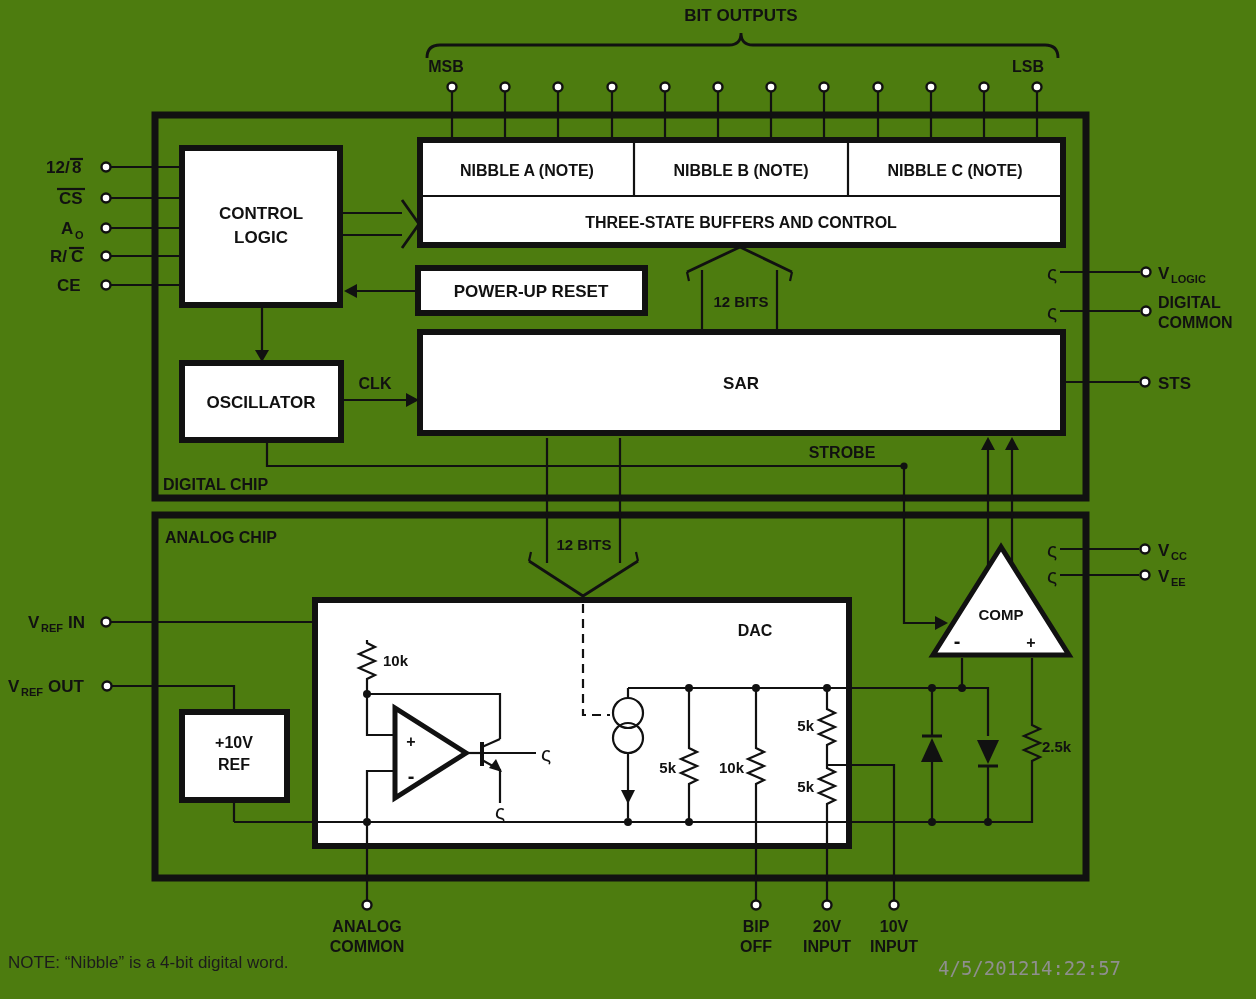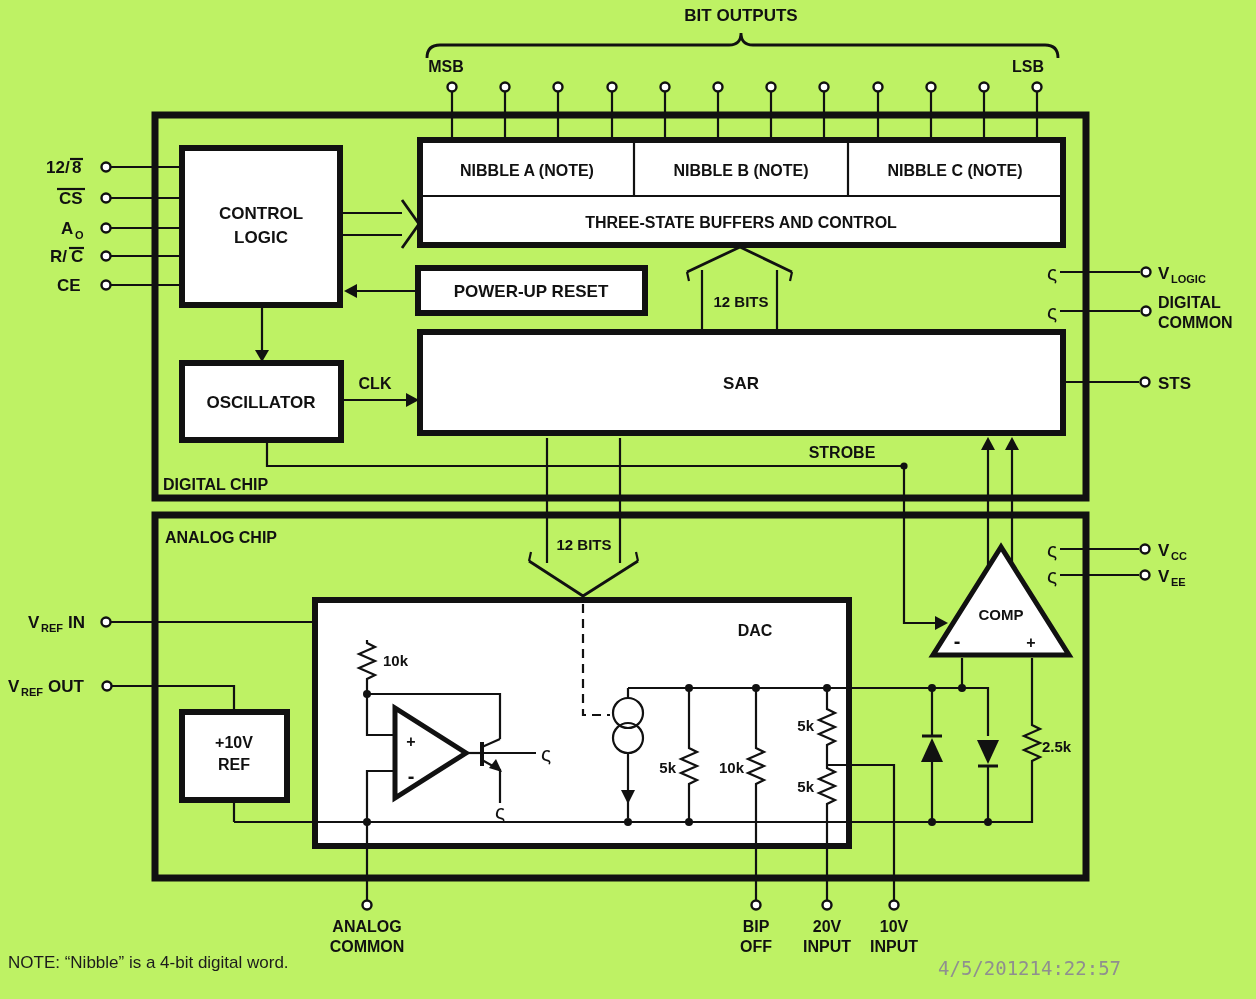--- a/index.html
+++ b/index.html
@@ -1,16 +1,16 @@
 <!DOCTYPE html>
 <html><head>
 <meta charset="utf-8">
 <style>
   html,body{margin:0;padding:0;background:#ffffff;}
-  .stage{position:relative;width:1256px;height:999px;background:#bef264;overflow:hidden;}
+  .stage{position:relative;width:1256px;height:999px;background:#4d7c0f;overflow:hidden;}
   svg text{font-family:"Liberation Sans",sans-serif;font-weight:bold;fill:#111111;}
   svg text.mid{text-anchor:middle;}
   svg text.end{text-anchor:end;}
   svg text.t20{font-size:20px;}
   svg text.t17{font-size:17px;}
   svg text.t16{font-size:16px;}
   svg text.t15{font-size:15px;}
   svg text.sub{font-size:11px;}
   svg text.note{font-weight:normal;font-size:17px;fill:#1c1c1c;}
   svg text.stamp{font-family:"DejaVu Sans Mono",monospace;font-weight:normal;font-size:19px;fill:#8f8f8f;}

